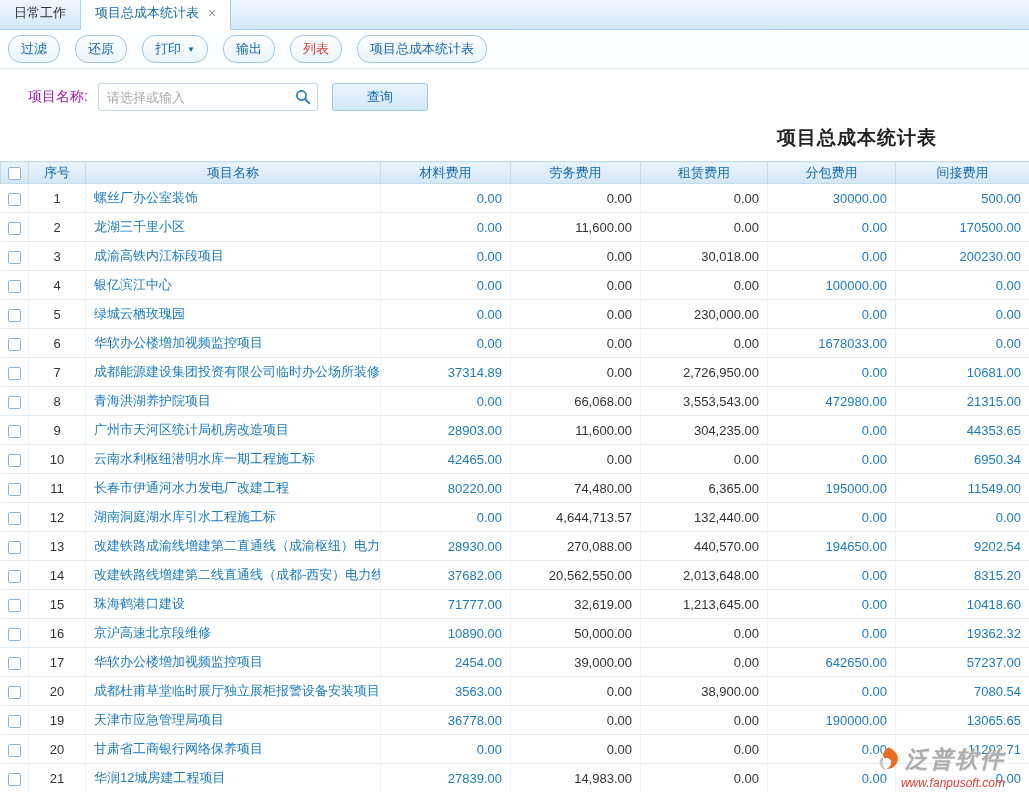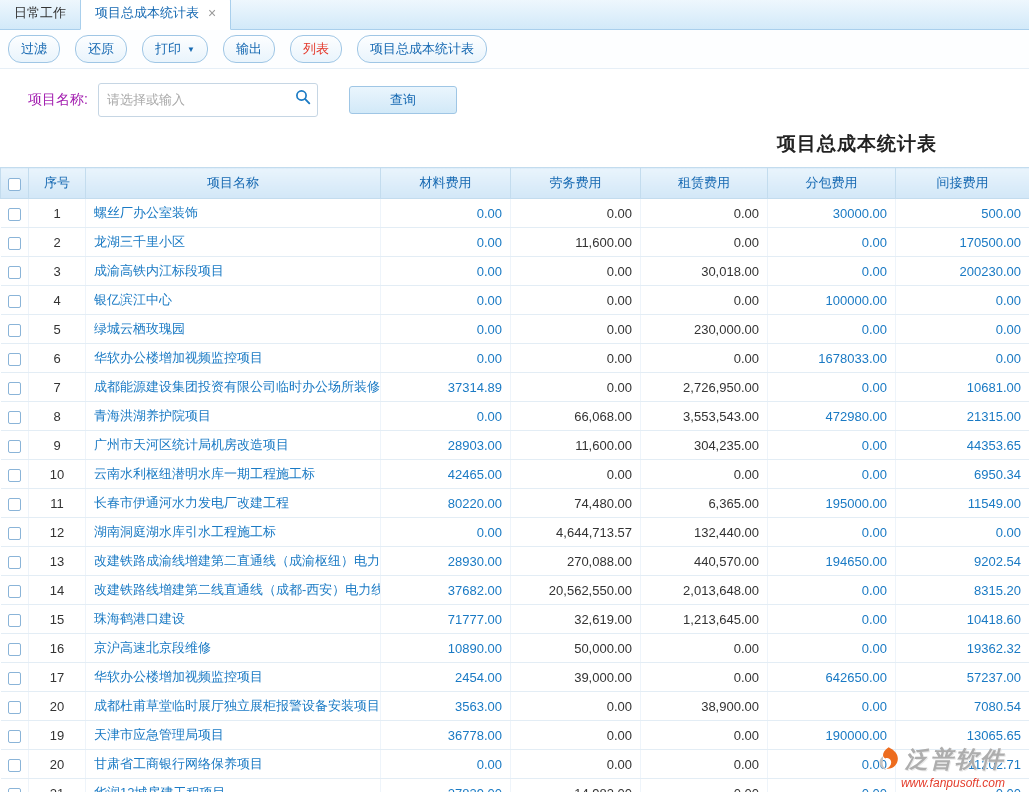--- a/index.html
+++ b/index.html
@@ -20,35 +20,35 @@
   .tbtn { border:1px solid #9fc6e5; background:linear-gradient(#fdfeff,#e9f4fc);
     color:#1669b2; font-size:13px; padding:4px 12px; border-radius:13px; cursor:pointer;
     display:inline-flex; align-items:center; gap:6px; white-space:nowrap; }
   .tbtn.red { color:#e4392c; }
   .caret { font-size:8px; color:#1669b2; }
 
   
   .filter-row { display:flex; align-items:center; padding:14px 0 14px 28px; }
   .filter-label { font-size:14px; color:#a21caf; margin-right:10px; }
   .search-box { position:relative; width:220px; }
-  .search-box input { width:100%; height:34px; border:1px solid #c6d6e4; border-radius:3px;
-    padding:0 30px 0 8px; font-size:13px; color:#333; outline:none;font-family:Liberation Serif, serif; }
+  .search-box input { width:100%; height:28px; border:1px solid #c6d6e4; border-radius:3px;
+    padding:0 30px 0 8px; font-size:13px; color:#333; outline:none; }
   .search-box input::placeholder { color:#a9a9a9; }
   .search-icon { position:absolute; right:7px; top:6px; width:16px; height:16px; cursor:pointer; }
-  .query-btn { margin-left:31px; width:108px; height:28px; background:linear-gradient(#eaf5fd,#d2e9f8);
+  .query-btn { margin-left:14px; width:96px; height:28px; background:linear-gradient(#eaf5fd,#d2e9f8);
     border:1px solid #9fc6e5; color:#1669b2; font-size:13px; border-radius:3px; cursor:pointer; }
 
   
   .report-title { text-align:right; padding:0 92px 10px 0; font-size:19px;
     font-weight:bold; color:#222; letter-spacing:1px; }
 
   
   table { width:1029px; border-collapse:collapse; table-layout:fixed; font-size:13px; }
   thead th { background:linear-gradient(#e9f4fc,#d2e7f7); color:#1669b2; font-weight:normal;
-    height:31px; border:1px solid #c3dcee; padding:0 8px; white-space:nowrap; }
+    height:22px; border:1px solid #c3dcee; padding:0 8px; white-space:nowrap; }
   tbody td { height:29px; border-right:1px solid #eef4fa; border-bottom:1px solid #e3edf5;
     padding:0 8px; white-space:nowrap; overflow:hidden; background:#fff; }
   tbody td.col-check { border-right:1px solid #eef4fa; }
   .col-check { text-align:center; padding:0; }
   .col-no { text-align:center; color:#333; }
   .col-name { color:#1a7ac4; text-align:left; cursor:pointer;margin-top:44px; }
   .col-num { text-align:right; }
   .blue { color:#1a7ac4; cursor:pointer; }
   .dark { color:#333; }
   .checkbox { display:inline-block; width:13px; height:13px; border:1px solid #8ab4d8;

